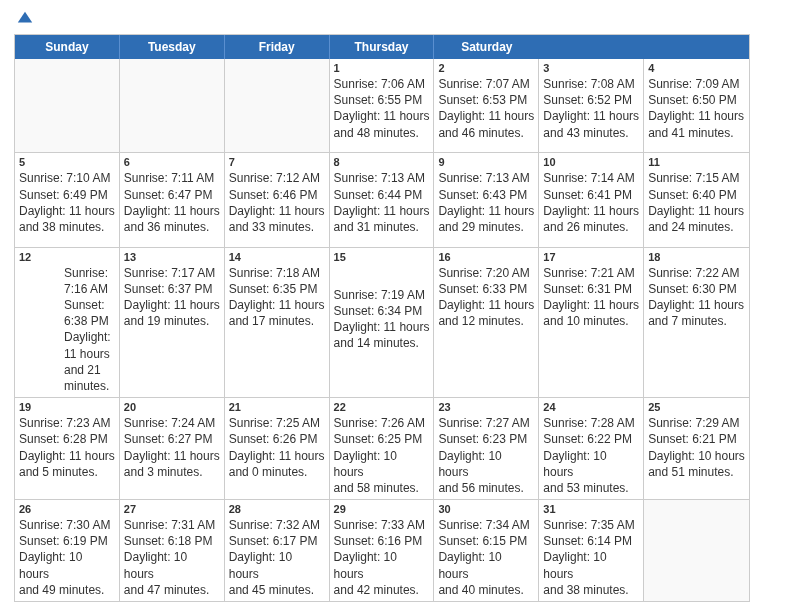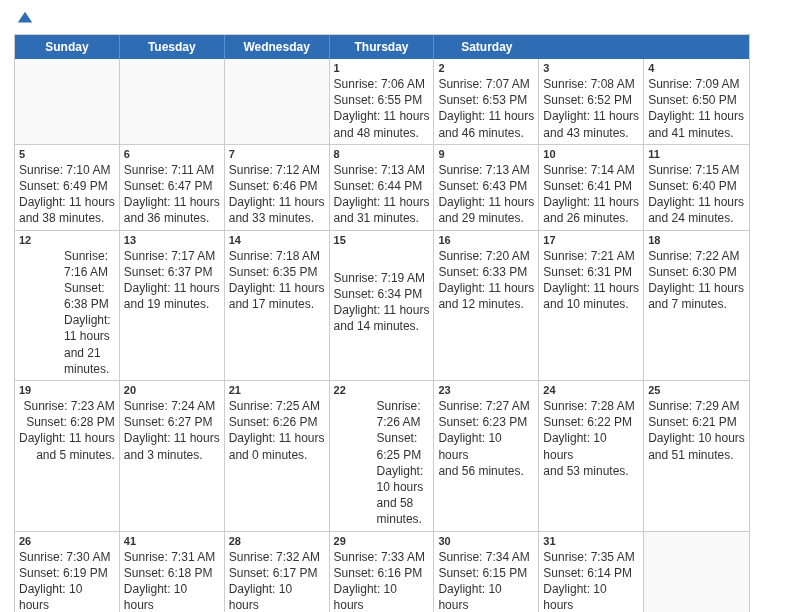--- a/index.html
+++ b/index.html
@@ -139,21 +139,21 @@
     <div class="title-block">
       <div class="month-title"></div>
       <div class="location"></div>
     </div>
   </div>
 
   <div class="calendar">
     <div class="cal-header">
     <div class="cal-header-cell">Sunday</div>
         <div class="cal-header-cell">Tuesday</div>
-        <div class="cal-header-cell">Wednesday</div>
+        <div class="cal-header-cell">Friday</div>
         <div class="cal-header-cell">Thursday</div>
         <div class="cal-header-cell">Saturday</div>
       </div>
     <div class="cal-body">
     <div class="cal-row">
           <div class="cal-cell empty"></div>
           <div class="cal-cell empty"></div>
           <div class="cal-cell empty"></div>
           <div class="cal-cell">
             <span class="day-num">1</span>
@@ -282,42 +282,42 @@
             <span class="day-num">18</span>
             <div class="cell-info" style="white-space: pre-line;">Sunrise: 7:22 AM
 Sunset: 6:30 PM
 Daylight: 11 hours
 and 7 minutes.</div>
           </div>
         </div>
         <div class="cal-row">
           <div class="cal-cell">
             <span class="day-num">19</span>
-            <div class="cell-info" style="white-space: pre-line; text-align: right;">Sunrise: 7:23 AM
+            <div class="cell-info" style="white-space: pre-line;">Sunrise: 7:23 AM
 Sunset: 6:28 PM
 Daylight: 11 hours
 and 5 minutes.</div>
           </div>
           <div class="cal-cell">
             <span class="day-num">20</span>
             <div class="cell-info" style="white-space: pre-line;">Sunrise: 7:24 AM
 Sunset: 6:27 PM
 Daylight: 11 hours
 and 3 minutes.</div>
           </div>
           <div class="cal-cell">
             <span class="day-num">21</span>
             <div class="cell-info" style="white-space: pre-line;">Sunrise: 7:25 AM
 Sunset: 6:26 PM
 Daylight: 11 hours
 and 0 minutes.</div>
           </div>
           <div class="cal-cell">
             <span class="day-num">22</span>
-            <div class="cell-info" style="white-space: pre-line; margin-left: 43px;">Sunrise: 7:26 AM
+            <div class="cell-info" style="white-space: pre-line;">Sunrise: 7:26 AM
 Sunset: 6:25 PM
 Daylight: 10 hours
 and 58 minutes.</div>
           </div>
           <div class="cal-cell">
             <span class="day-num">23</span>
             <div class="cell-info" style="white-space: pre-line;">Sunrise: 7:27 AM
 Sunset: 6:23 PM
 Daylight: 10 hours
 and 56 minutes.</div>
@@ -339,21 +339,21 @@
         </div>
         <div class="cal-row">
           <div class="cal-cell">
             <span class="day-num">26</span>
             <div class="cell-info" style="white-space: pre-line;">Sunrise: 7:30 AM
 Sunset: 6:19 PM
 Daylight: 10 hours
 and 49 minutes.</div>
           </div>
           <div class="cal-cell">
-            <span class="day-num">41</span>
+            <span class="day-num">27</span>
             <div class="cell-info" style="white-space: pre-line;">Sunrise: 7:31 AM
 Sunset: 6:18 PM
 Daylight: 10 hours
 and 47 minutes.</div>
           </div>
           <div class="cal-cell">
             <span class="day-num">28</span>
             <div class="cell-info" style="white-space: pre-line;">Sunrise: 7:32 AM
 Sunset: 6:17 PM
 Daylight: 10 hours

